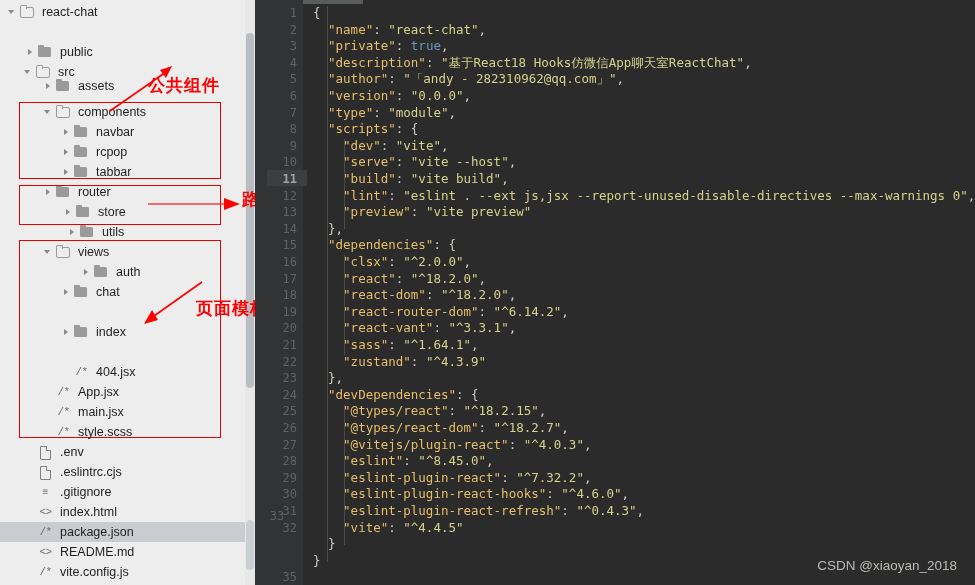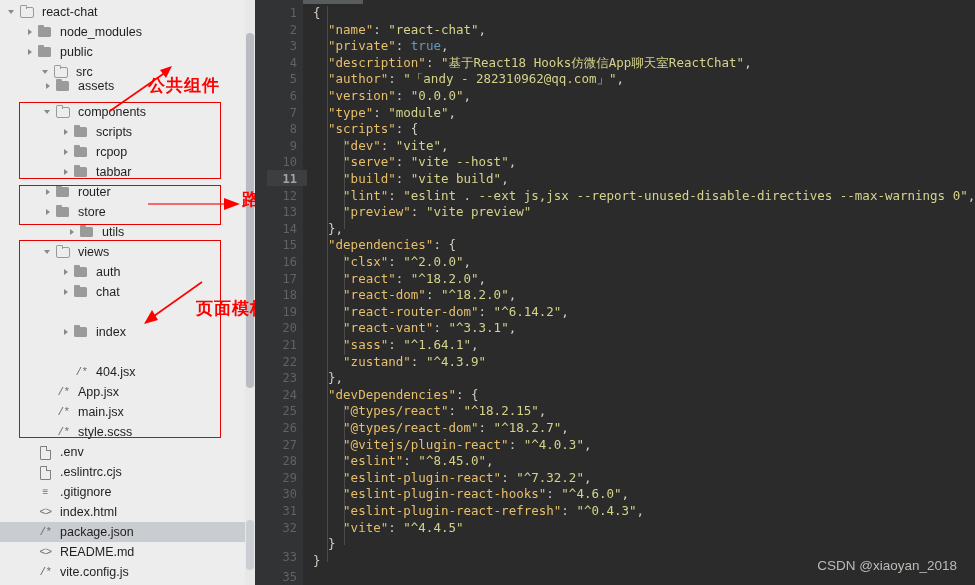--- a/index.html
+++ b/index.html
@@ -119,81 +119,76 @@
 <body>
 
 <div id="app">
 
   <div id="tree">
       <div class="row" style="top: 2px; padding-left: 8px;">
         <span class="arrow open"></span>
         <span class="ico folderopen"></span>
         <span class="lbl">react-chat</span>
       </div>
-      <div class="row" style="top: 22px; padding-left: 26px;">
-        <span class="arrow closed"></span>
-        <span class="ico folder"></span>
-        <span class="lbl">node_modules</span>
-      </div>
       <div class="row" style="top: 42px; padding-left: 26px; text-align: right;">
         <span class="arrow closed"></span>
         <span class="ico folder"></span>
         <span class="lbl">public</span>
       </div>
-      <div class="row" style="top: 62px; padding-left: 42px;">
+      <div class="row" style="top: 62px; padding-left: 24px;">
         <span class="arrow open"></span>
         <span class="ico folderopen"></span>
         <span class="lbl">src</span>
       </div>
       <div class="row" style="top: 76px; padding-left: 44px;">
         <span class="arrow closed"></span>
         <span class="ico folder"></span>
         <span class="lbl">assets</span>
       </div>
       <div class="row" style="top: 102px; padding-left: 44px;">
         <span class="arrow open"></span>
         <span class="ico folderopen"></span>
         <span class="lbl">components</span>
       </div>
       <div class="row" style="top: 122px; padding-left: 62px;">
         <span class="arrow closed"></span>
         <span class="ico folder"></span>
-        <span class="lbl">scripts</span>
+        <span class="lbl">navbar</span>
       </div>
       <div class="row" style="top: 142px; padding-left: 62px;">
         <span class="arrow closed"></span>
         <span class="ico folder"></span>
         <span class="lbl">rcpop</span>
       </div>
       <div class="row" style="top: 162px; padding-left: 62px;">
         <span class="arrow closed"></span>
         <span class="ico folder"></span>
         <span class="lbl">tabbar</span>
       </div>
       <div class="row" style="top: 182px; padding-left: 44px;">
         <span class="arrow closed"></span>
         <span class="ico folder"></span>
         <span class="lbl">router</span>
       </div>
-      <div class="row" style="top: 202px; padding-left: 44px;">
+      <div class="row" style="top: 202px; padding-left: 64px;">
         <span class="arrow closed"></span>
         <span class="ico folder"></span>
         <span class="lbl">store</span>
       </div>
       <div class="row" style="top: 222px; padding-left: 44px; margin-left: 24px;">
         <span class="arrow closed"></span>
         <span class="ico folder"></span>
         <span class="lbl">utils</span>
       </div>
       <div class="row" style="top: 242px; padding-left: 44px;">
         <span class="arrow open"></span>
         <span class="ico folderopen"></span>
         <span class="lbl">views</span>
       </div>
-      <div class="row" style="top: 262px; padding-left: 62px;">
+      <div class="row" style="top: 262px; padding-left: 62px; margin-left: 20px;">
         <span class="arrow closed"></span>
         <span class="ico folder"></span>
         <span class="lbl">auth</span>
       </div>
       <div class="row" style="top: 282px; padding-left: 62px;">
         <span class="arrow closed"></span>
         <span class="ico folder"></span>
         <span class="lbl">chat</span>
       </div>
       <div class="row" style="top: 322px; padding-left: 62px;">
@@ -316,21 +311,21 @@
         <div class="ln" style="top: 370.2px;">23</div>
         <div class="ln" style="top: 386.8px;">24</div>
         <div class="ln" style="top: 403.4px;">25</div>
         <div class="ln" style="top: 420px;">26</div>
         <div class="ln" style="top: 436.6px;">27</div>
         <div class="ln" style="top: 453.2px;">28</div>
         <div class="ln" style="top: 469.8px;">29</div>
         <div class="ln" style="top: 486.4px;">30</div>
         <div class="ln" style="top: 503px;">31</div>
         <div class="ln" style="top: 519.6px;">32</div>
-        <div class="ln" style="top: 549px;">33</div>
+        <div class="ln" style="top: 508px; text-align: center;">33</div>
         <div class="ln" style="top: 552.8px; margin-top: 47px;">34</div>
         <div class="ln" style="top: 569.4px;">35</div>
       </div>
     <div class="iguide" style="left:72px;top:6px;height:556px;"></div>
     <div class="iguide" style="left:89px;top:139px;height:90px;"></div>
     <div class="iguide" style="left:89px;top:255px;height:100px;"></div>
     <div class="iguide" style="left:89px;top:405px;height:140px;"></div>
     <div id="code"><div class="cl" style="top: 5px; padding-left: 0px;"><span class="pun">{</span></div><div class="cl" style="top: 21.6px; padding-left: 15.04px;"><span class="key">"name"</span><span class="pun">: </span><span class="str">"react-chat"</span><span class="pun">,</span></div><div class="cl" style="top: 38.2px; padding-left: 15.04px;"><span class="key">"private"</span><span class="pun">: </span><span class="bool">true</span><span class="pun">,</span></div><div class="cl" style="top: 54.8px; padding-left: 15.04px;"><span class="key">"description"</span><span class="pun">: </span><span class="str">"基于React18 Hooks仿微信App聊天室ReactChat"</span><span class="pun">,</span></div><div class="cl" style="top: 71.4px; padding-left: 15.04px;"><span class="key">"author"</span><span class="pun">: </span><span class="str">"「andy - 282310962@qq.com」"</span><span class="pun">,</span></div><div class="cl" style="top: 88px; padding-left: 15.04px;"><span class="key">"version"</span><span class="pun">: </span><span class="str">"0.0.0"</span><span class="pun">,</span></div><div class="cl" style="top: 104.6px; padding-left: 15.04px;"><span class="key">"type"</span><span class="pun">: </span><span class="str">"module"</span><span class="pun">,</span></div><div class="cl" style="top: 121.2px; padding-left: 15.04px;"><span class="key">"scripts"</span><span class="pun">: </span><span class="pun">{</span></div><div class="cl" style="top: 137.8px; padding-left: 30.08px;"><span class="key">"dev"</span><span class="pun">: </span><span class="str">"vite"</span><span class="pun">,</span></div><div class="cl" style="top: 154.4px; padding-left: 30.08px;"><span class="key">"serve"</span><span class="pun">: </span><span class="str">"vite --host"</span><span class="pun">,</span></div><div class="cl" style="top: 171px; padding-left: 30.08px;"><span class="key">"build"</span><span class="pun">: </span><span class="str">"vite build"</span><span class="pun">,</span></div><div class="cl" style="top: 187.6px; padding-left: 30.08px;"><span class="key">"lint"</span><span class="pun">: </span><span class="str">"eslint . --ext js,jsx --report-unused-disable-directives --max-warnings 0"</span><span class="pun">,</span></div><div class="cl" style="top: 204.2px; padding-left: 30.08px;"><span class="key">"preview"</span><span class="pun">: </span><span class="str">"vite preview"</span></div><div class="cl" style="top: 220.8px; padding-left: 15.04px;"><span class="pun">},</span></div><div class="cl" style="top: 237.4px; padding-left: 15.04px;"><span class="key">"dependencies"</span><span class="pun">: </span><span class="pun">{</span></div><div class="cl" style="top: 254px; padding-left: 30.08px;"><span class="key">"clsx"</span><span class="pun">: </span><span class="str">"^2.0.0"</span><span class="pun">,</span></div><div class="cl" style="top: 270.6px; padding-left: 30.08px;"><span class="key">"react"</span><span class="pun">: </span><span class="str">"^18.2.0"</span><span class="pun">,</span></div><div class="cl" style="top: 287.2px; padding-left: 30.08px;"><span class="key">"react-dom"</span><span class="pun">: </span><span class="str">"^18.2.0"</span><span class="pun">,</span></div><div class="cl" style="top: 303.8px; padding-left: 30.08px;"><span class="key">"react-router-dom"</span><span class="pun">: </span><span class="str">"^6.14.2"</span><span class="pun">,</span></div><div class="cl" style="top: 320.4px; padding-left: 30.08px;"><span class="key">"react-vant"</span><span class="pun">: </span><span class="str">"^3.3.1"</span><span class="pun">,</span></div><div class="cl" style="top: 337px; padding-left: 30.08px;"><span class="key">"sass"</span><span class="pun">: </span><span class="str">"^1.64.1"</span><span class="pun">,</span></div><div class="cl" style="top: 353.6px; padding-left: 30.08px;"><span class="key">"zustand"</span><span class="pun">: </span><span class="str">"^4.3.9"</span></div><div class="cl" style="top: 370.2px; padding-left: 15.04px;"><span class="pun">},</span></div><div class="cl" style="top: 386.8px; padding-left: 15.04px;"><span class="key">"devDependencies"</span><span class="pun">: </span><span class="pun">{</span></div><div class="cl" style="top: 403.4px; padding-left: 30.08px;"><span class="key">"@types/react"</span><span class="pun">: </span><span class="str">"^18.2.15"</span><span class="pun">,</span></div><div class="cl" style="top: 420px; padding-left: 30.08px;"><span class="key">"@types/react-dom"</span><span class="pun">: </span><span class="str">"^18.2.7"</span><span class="pun">,</span></div><div class="cl" style="top: 436.6px; padding-left: 30.08px;"><span class="key">"@vitejs/plugin-react"</span><span class="pun">: </span><span class="str">"^4.0.3"</span><span class="pun">,</span></div><div class="cl" style="top: 453.2px; padding-left: 30.08px;"><span class="key">"eslint"</span><span class="pun">: </span><span class="str">"^8.45.0"</span><span class="pun">,</span></div><div class="cl" style="top: 469.8px; padding-left: 30.08px;"><span class="key">"eslint-plugin-react"</span><span class="pun">: </span><span class="str">"^7.32.2"</span><span class="pun">,</span></div><div class="cl" style="top: 486.4px; padding-left: 30.08px;"><span class="key">"eslint-plugin-react-hooks"</span><span class="pun">: </span><span class="str">"^4.6.0"</span><span class="pun">,</span></div><div class="cl" style="top: 503px; padding-left: 30.08px;"><span class="key">"eslint-plugin-react-refresh"</span><span class="pun">: </span><span class="str">"^0.4.3"</span><span class="pun">,</span></div><div class="cl" style="top: 519.6px; padding-left: 30.08px;"><span class="key">"vite"</span><span class="pun">: </span><span class="str">"^4.4.5"</span></div><div class="cl" style="top: 536.2px; padding-left: 15.04px;"><span class="pun">}</span></div><div class="cl" style="top: 552.8px; padding-left: 0px;"><span class="pun">}</span></div><div class="cl" style="top: 569.4px; padding-left: 0px;"></div></div>
   </div>
 

